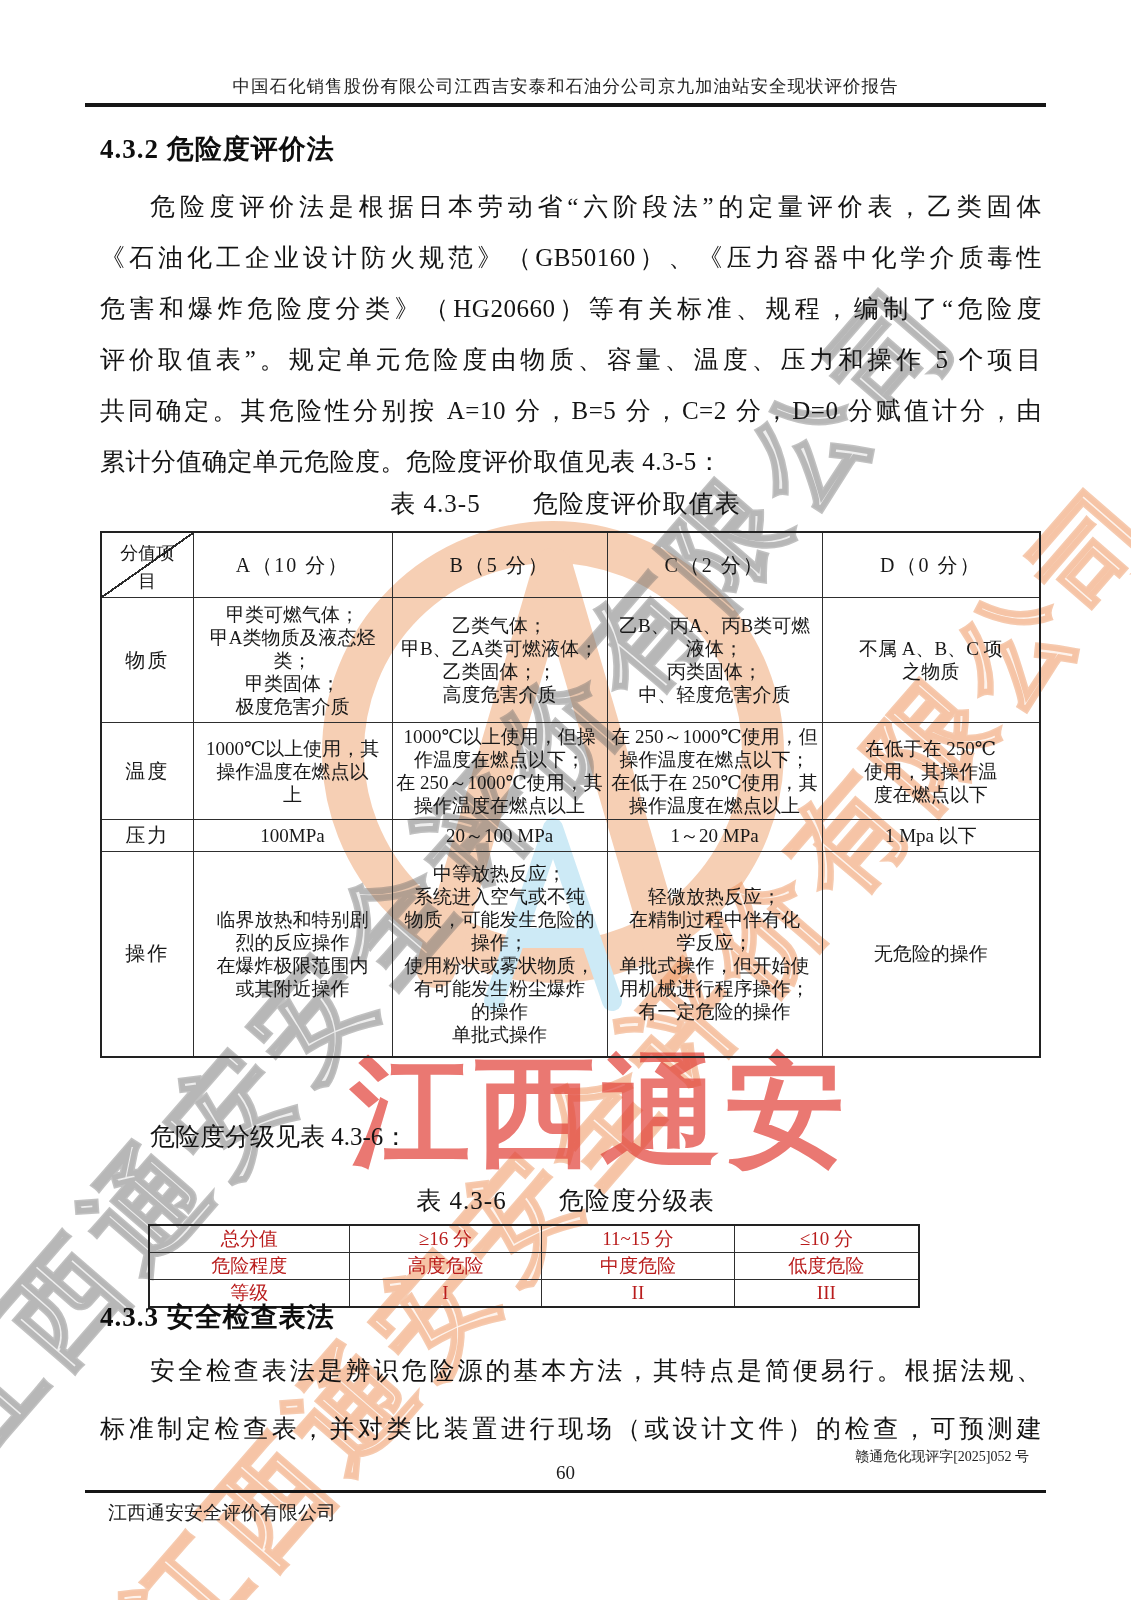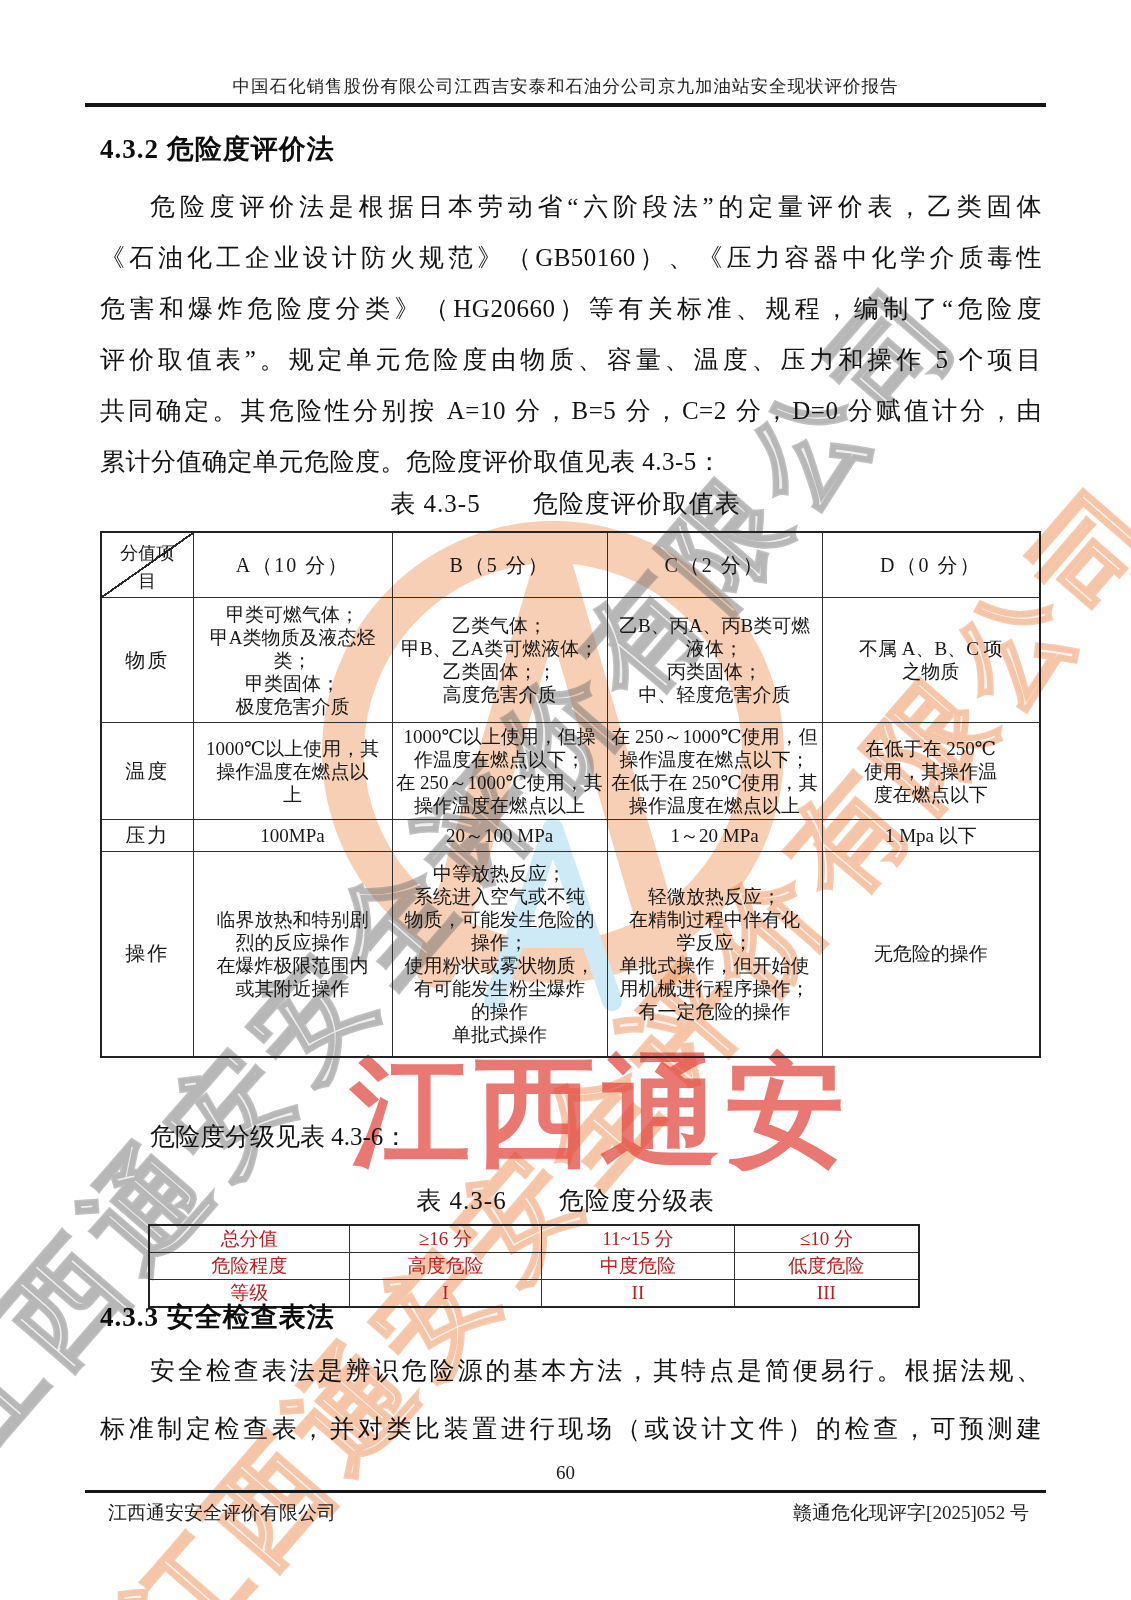--- a/index.html
+++ b/index.html
@@ -71,21 +71,21 @@
   }
   #t436{top:1224px; left:148px; width:772px; border:2.2px solid #222;}
   #t436 td{
     border:1.6px solid #2e2e2e; text-align:center; vertical-align:middle;
     font-size:19px; line-height:22px; height:24px; padding:1px 2px; color:#b91c1c;
   }
   
   .page-num{top:1462px; left:0; width:100%; text-align:center; font-size:19px;}
   .footer-rule{top:1490px; left:85px; width:961px; height:3px; background:#161616;}
   .footer-left{top:1500px; left:108px; font-size:19px; color:#222;}
-  .footer-right{top:1500px; right:102px; font-size:19px; color:#222;}
+  .footer-right{top:1448px; right:102px; font-size:14px; color:#222;}
 </style>
 </head>
 <body>
 
 <div class="page">
 
   <div class="wm">
     <svg class="wm-logo" width="512" height="540" viewBox="0 0 512 540">
       <circle cx="255" cy="256" r="210" fill="none" stroke-width="42" stroke="#efa878"></circle>
       <path d="M255 72 L138 472" fill="none" stroke-width="40" stroke-linecap="round" stroke="#efa878"></path>

